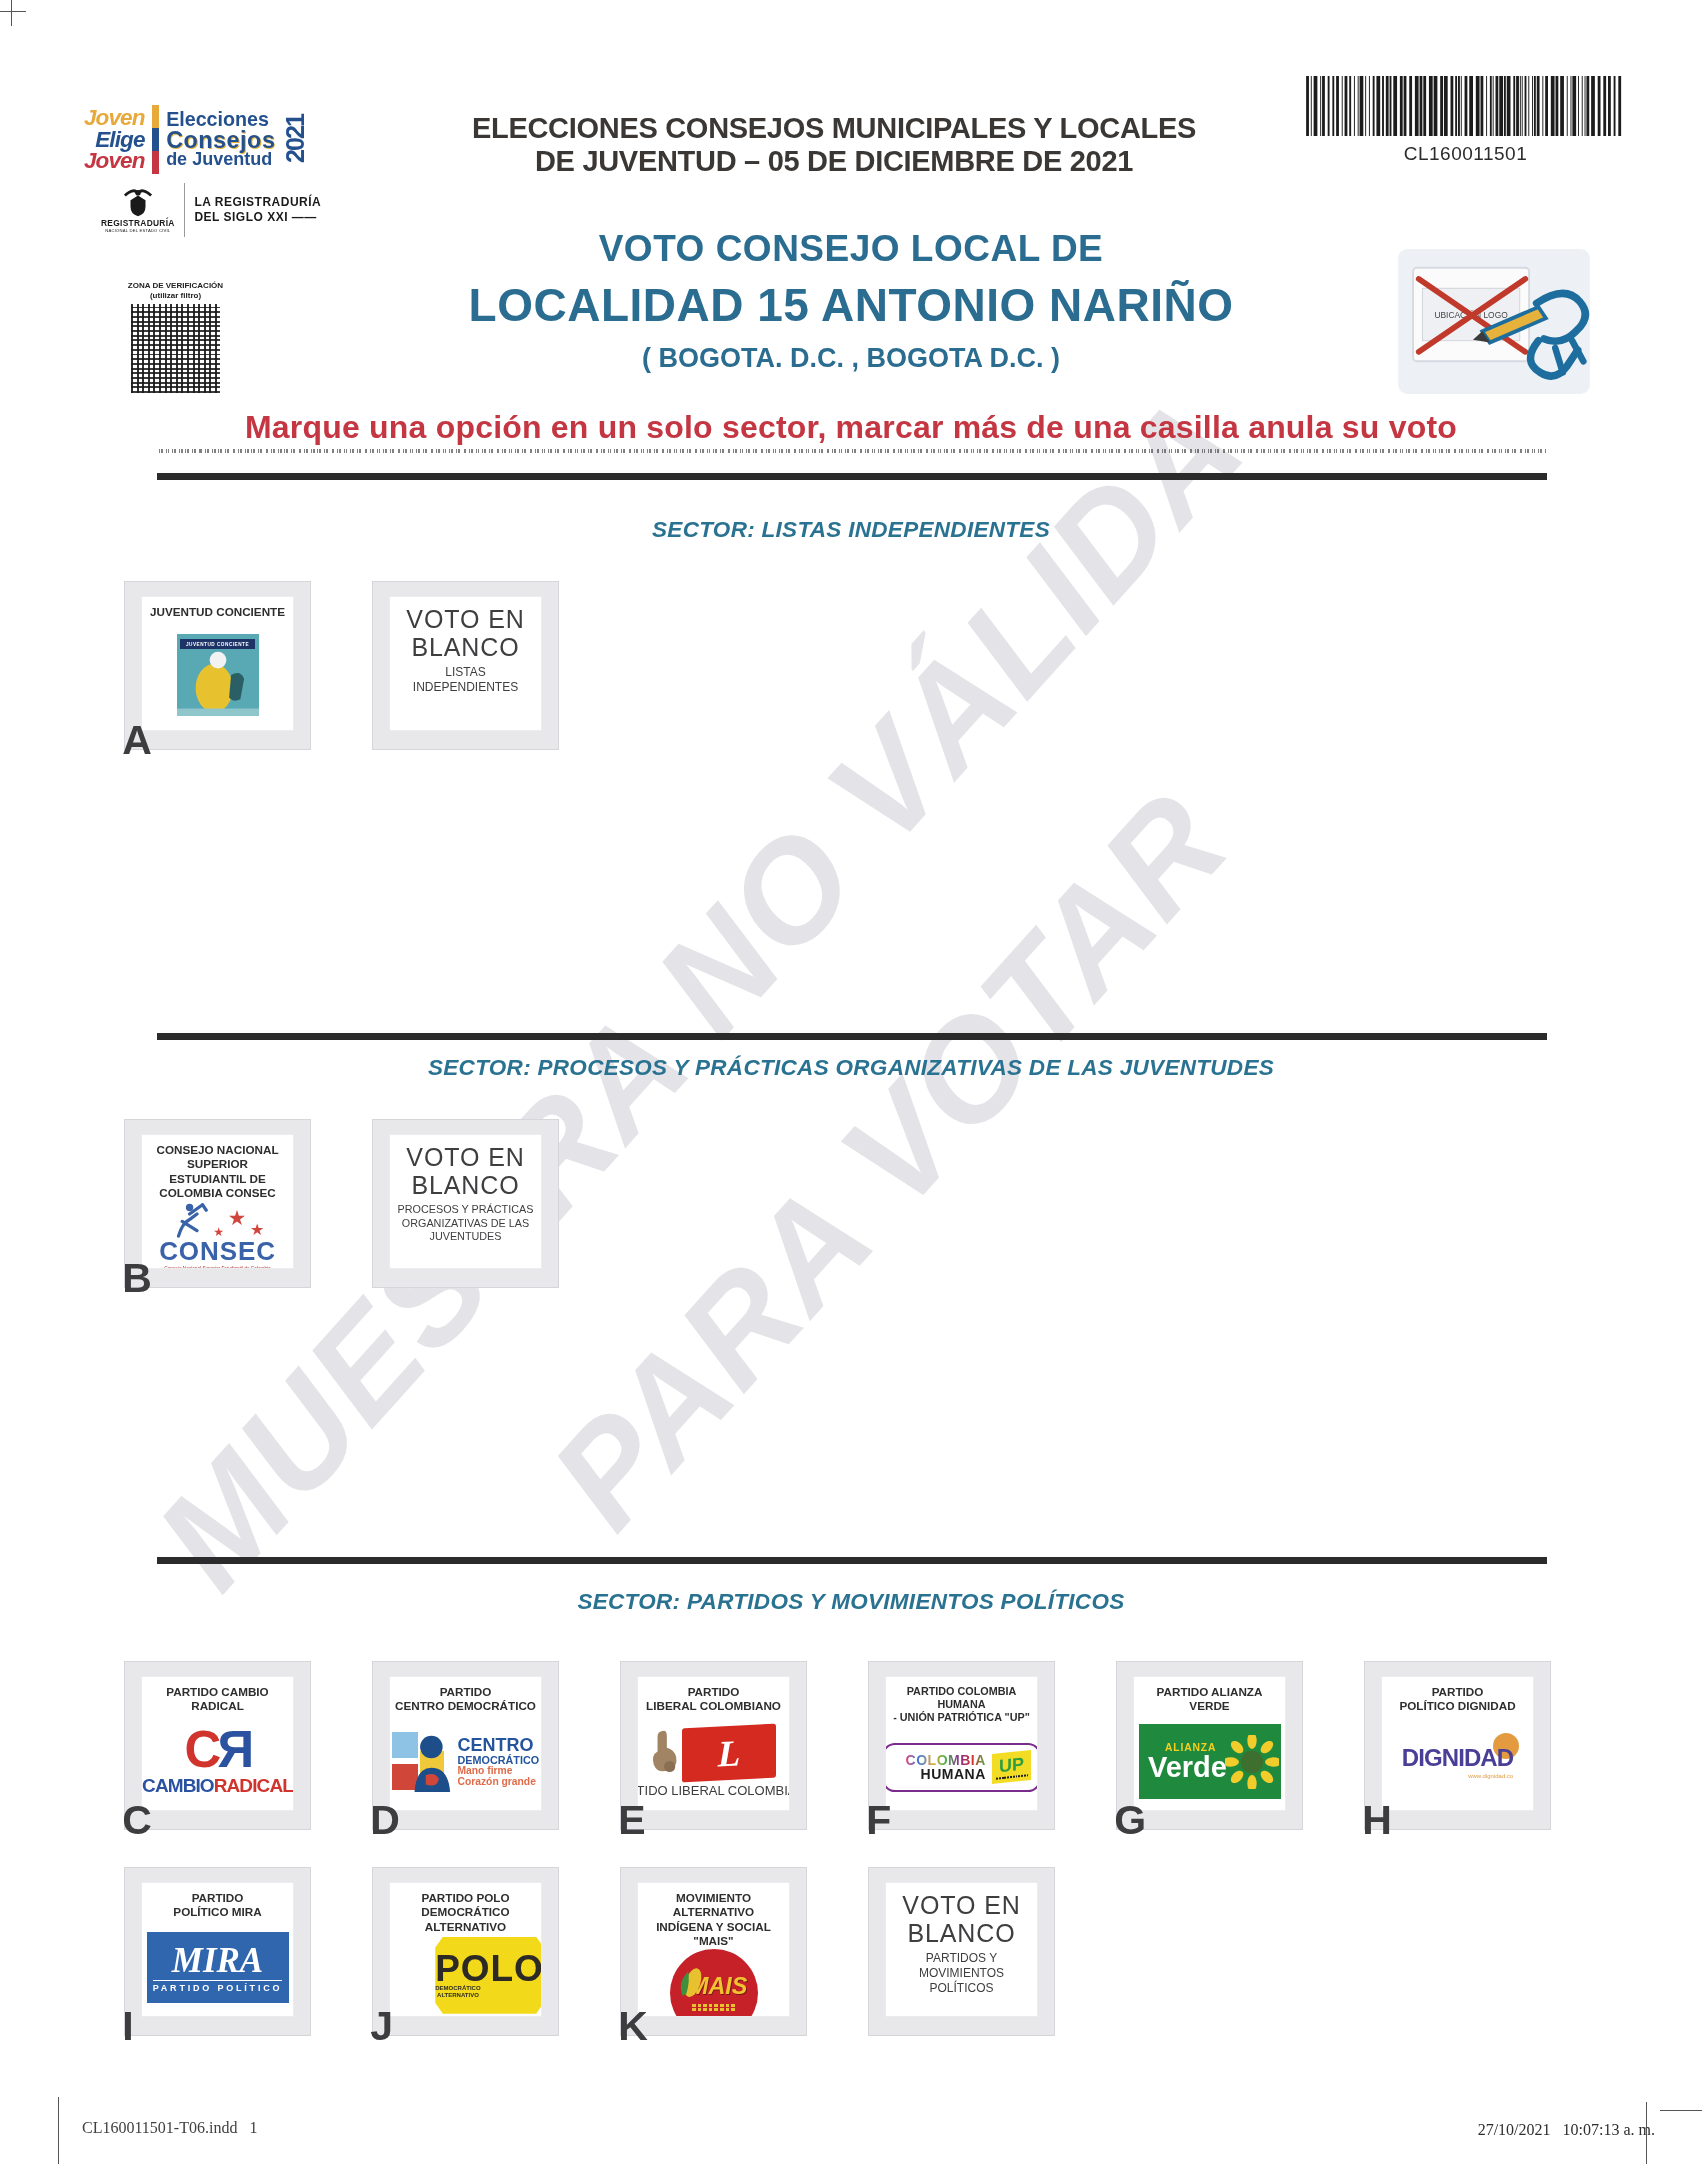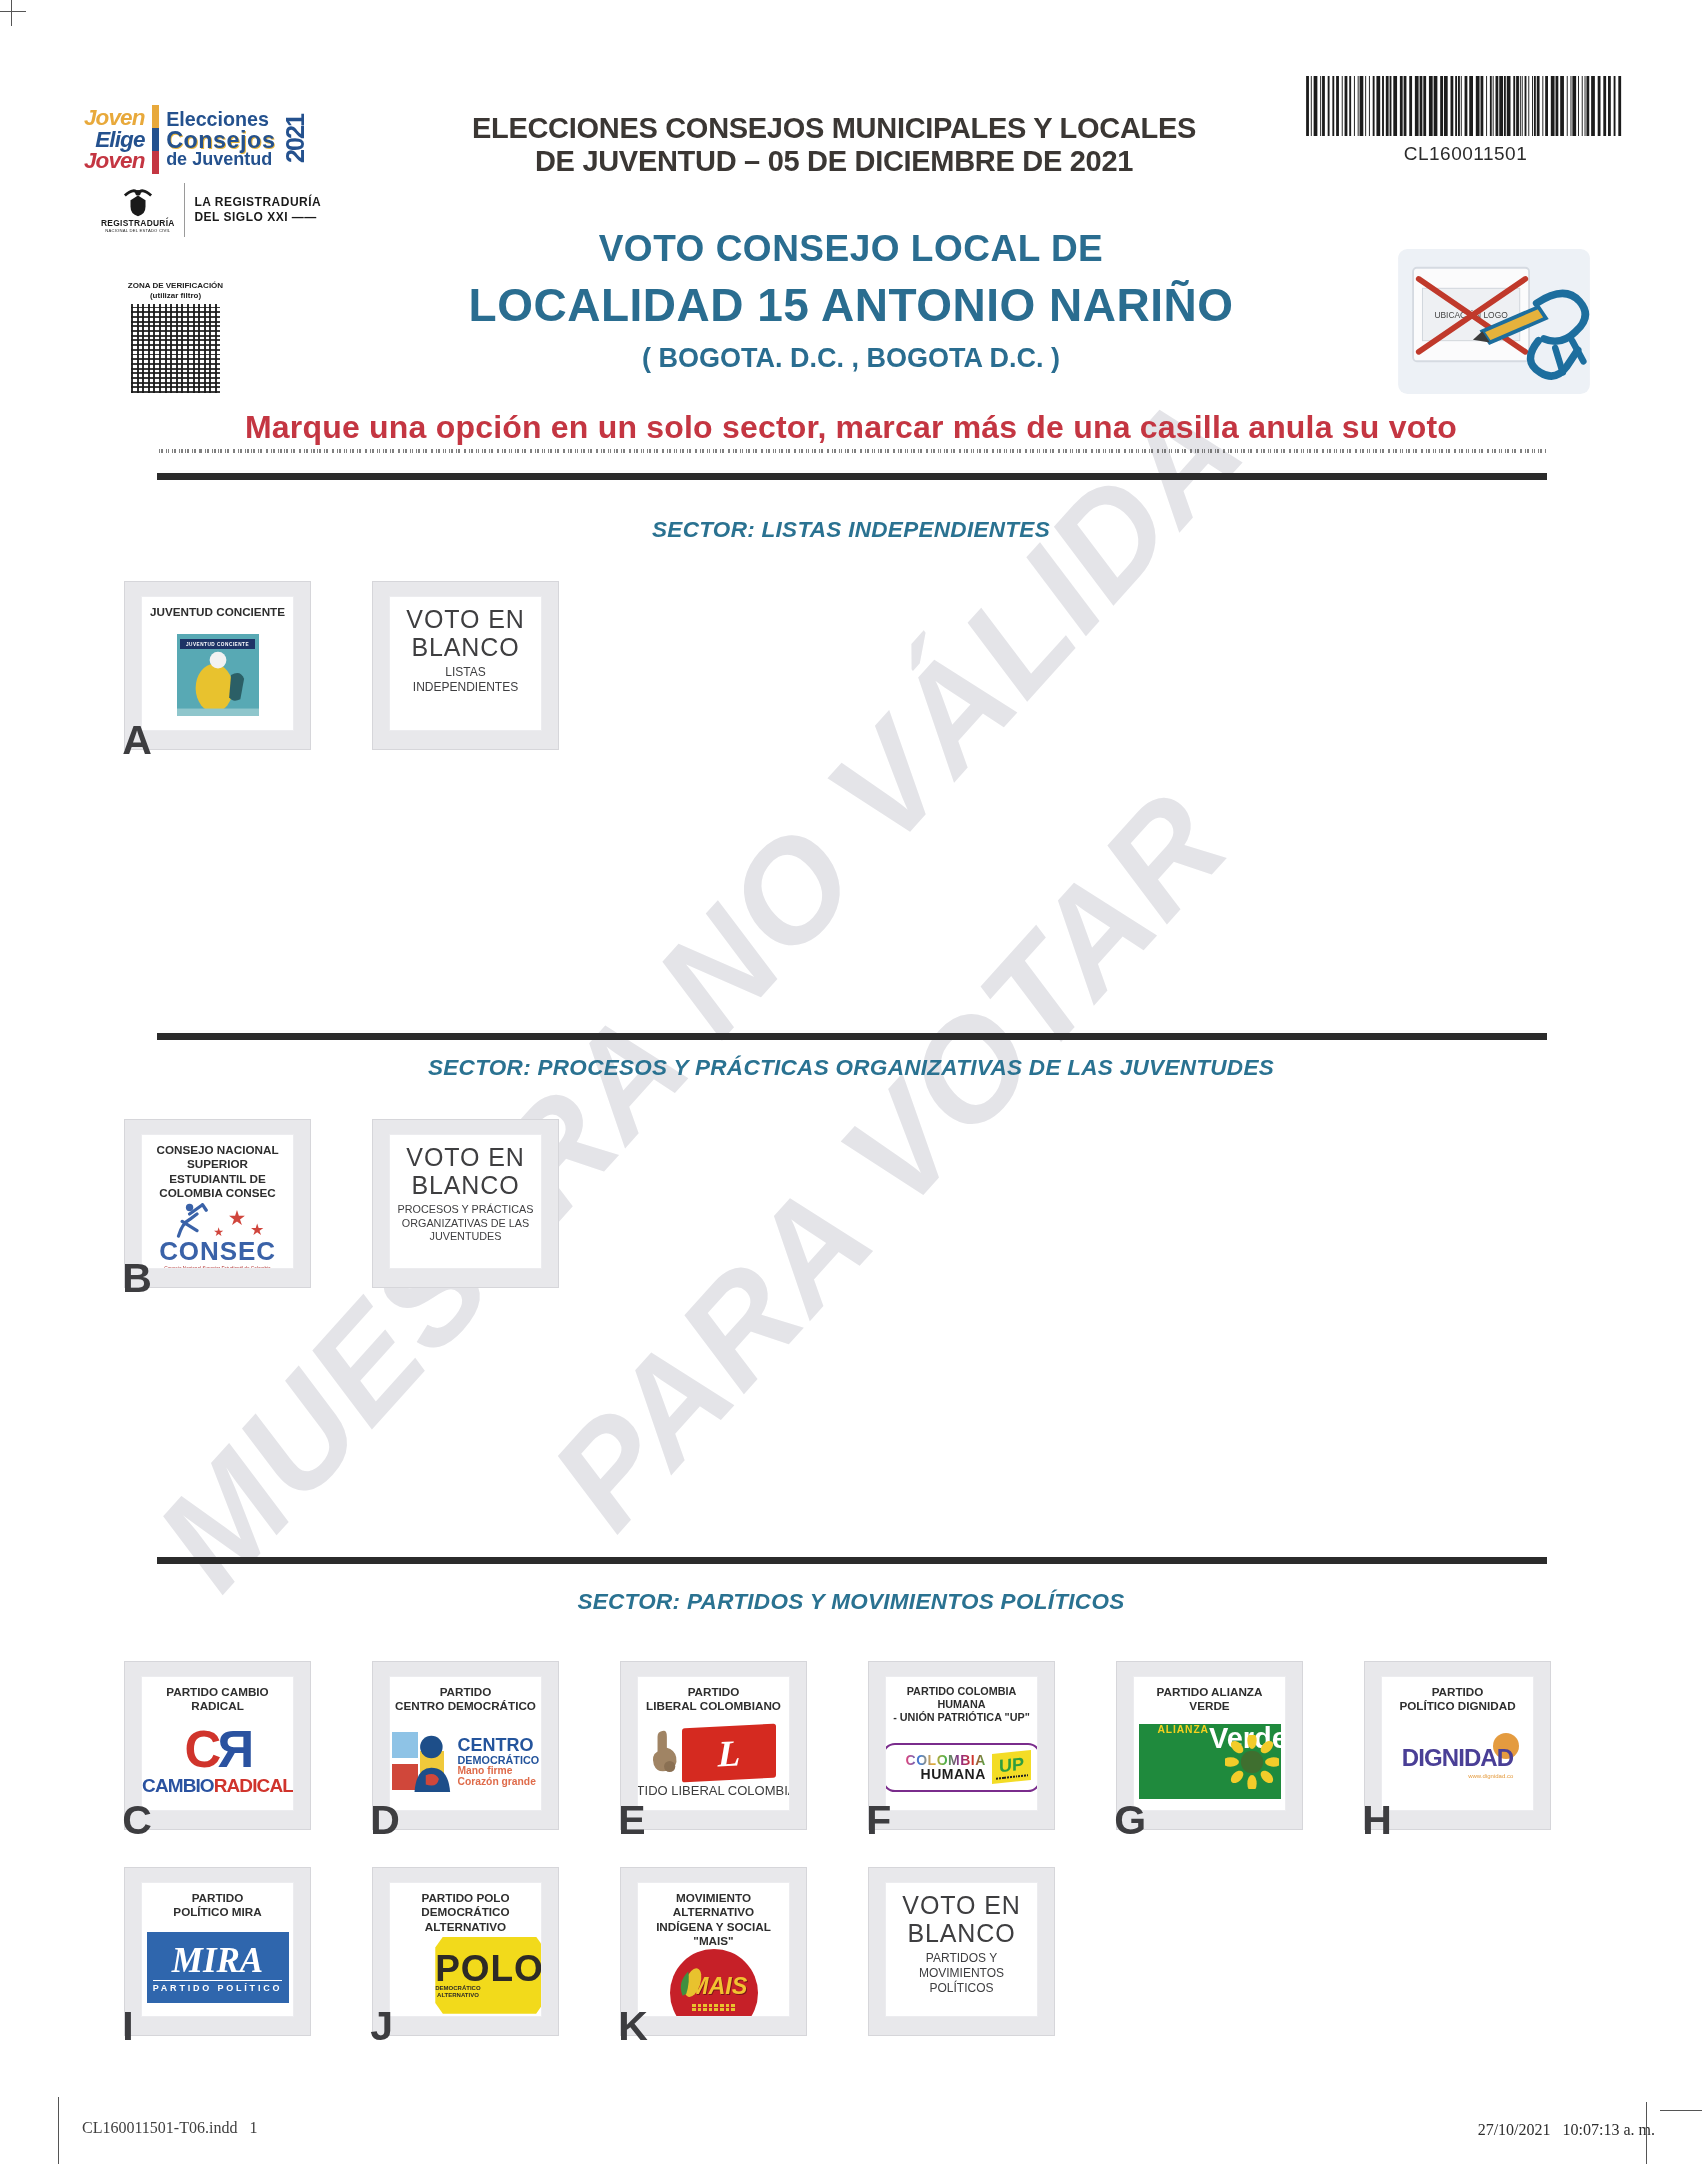--- a/index.html
+++ b/index.html
@@ -110,21 +110,21 @@
   .ch-colombia{font-size:14px;font-weight:900;letter-spacing:0.5px;
       background:linear-gradient(90deg,#e0427a,#3a7bd5,#e8a93b,#4ab04a,#8a2c8c,#d0342c,#4ab04a);
       -webkit-background-clip:text;background-clip:text;color:transparent;}
   .ch-humana{font-size:14px;font-weight:900;color:#1d1d1d;letter-spacing:0.5px;}
   .ch-up{width:39px;height:30px;background:#f3dc26;transform:skewY(-6deg);display:flex;
          align-items:center;justify-content:center;flex:none;flex-direction:column;}
   .ch-up b{font-size:18px;font-weight:900;color:#2f9e3f;line-height:1;}
   .ch-up i{display:block;width:32px;height:2.8px;margin-top:1.9px;
            background:repeating-linear-gradient(90deg,#222 0 1.9px,transparent 1.9px 2.8px);}
   .av-box{width:142px;height:75px;background:#1f8a3d;position:relative;display:flex;
-          flex-direction:row;justify-content:center;padding-left:9.4px;box-sizing:border-box;}
+          flex-direction:column;justify-content:center;padding-left:9.4px;box-sizing:border-box;}
   .av-al{font-size:10.3px;font-weight:900;color:#f5d01f;letter-spacing:0.9px;margin-left:17px;}
   .av-ve{font-size:29px;font-weight:800;color:#fff;line-height:1;}
   .dig{position:relative;text-align:center;}
   .dig-circle{position:absolute;right:-5.6px;top:-11.2px;width:26px;height:26px;border-radius:50%;
               background:#e49b3f;}
   .dig-name{position:relative;font-size:24px;font-weight:900;color:#4a3f96;letter-spacing:-0.9px;}
   .dig-web{font-size:6px;color:#e49b3f;text-align:right;margin-top:0.9px;}
   .mira-box{width:142px;height:71px;background:#2f66ad;display:flex;flex-direction:column;
             align-items:center;justify-content:center;}
   .mira-name{font-family:"Liberation Serif",serif;font-style:italic;font-weight:700;

